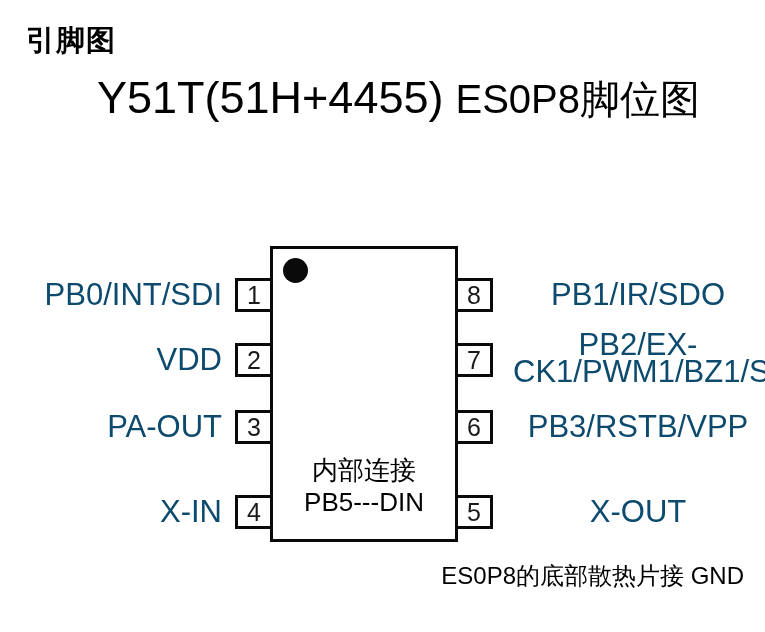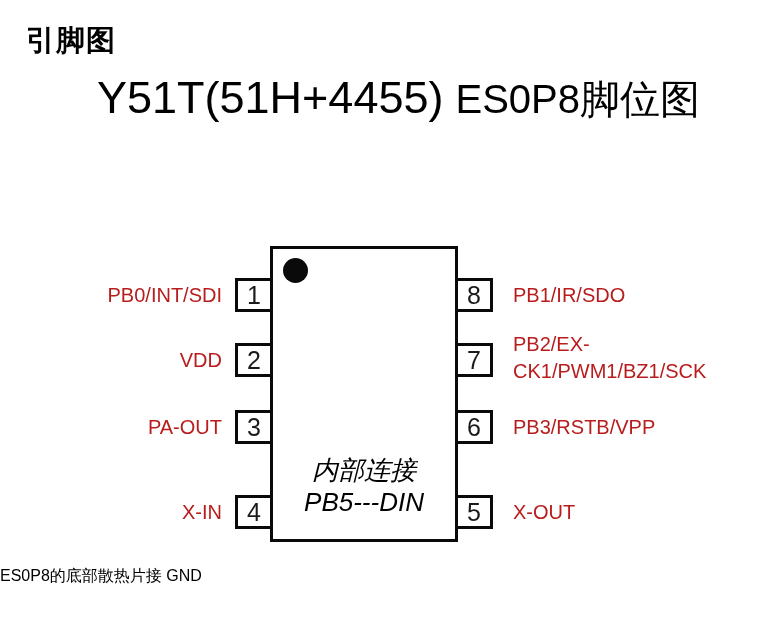--- a/index.html
+++ b/index.html
@@ -38,21 +38,20 @@
   
   .chip-body {
     position: absolute;
     left: 270px;
     top: 246px;
     width: 188px;
     height: 296px;
     border: 3px solid #0a0a0a;
     box-sizing: border-box;
     background: #ffffff;
-    font-style: italic;
   }
   .pin1-dot {
     position: absolute;
     left: 10px;
     top: 9px;
     width: 25px;
     height: 25px;
     border-radius: 50%;
     background: #0a0a0a;
   }
@@ -84,47 +83,47 @@
   .pinbox.left  { left: 235px; }
   .pinbox.right { left: 455px; }
   .row0 { top: 278px; }
   .row1 { top: 343px; }
   .row2 { top: 410px; }
   .row3 { top: 495px; }
 
   
   .pinlabel {
     position: absolute;
-    font-size: 20px;
+    font-size: 31px;
     line-height: 34px;
     white-space: pre-line;
-    color: #b91c1c;
+    color: #0c4a6e;
   }
   .pinlabel.left {
     right: 543px;
     text-align: right;
     width: 220px;
   }
   .pinlabel.right {
     left: 513px;
-    text-align: left;
+    text-align: center;
     width: 250px;
   }
   .pinlabel.two-line {
     line-height: 27px;
     top: 331px !important;
   }
 
   .bottom-caption {
     position: absolute;
     left: 0;
     top: 560px;
     width: 744px;
-    text-align: left;
-    font-size: 16px;
+    text-align: right;
+    font-size: 24px;
     line-height: 32px;
   }
 </style>
 </head>
 <body>
 
 <div class="canvas">
 
   <h2 class="section-heading">引脚图</h2>
 

